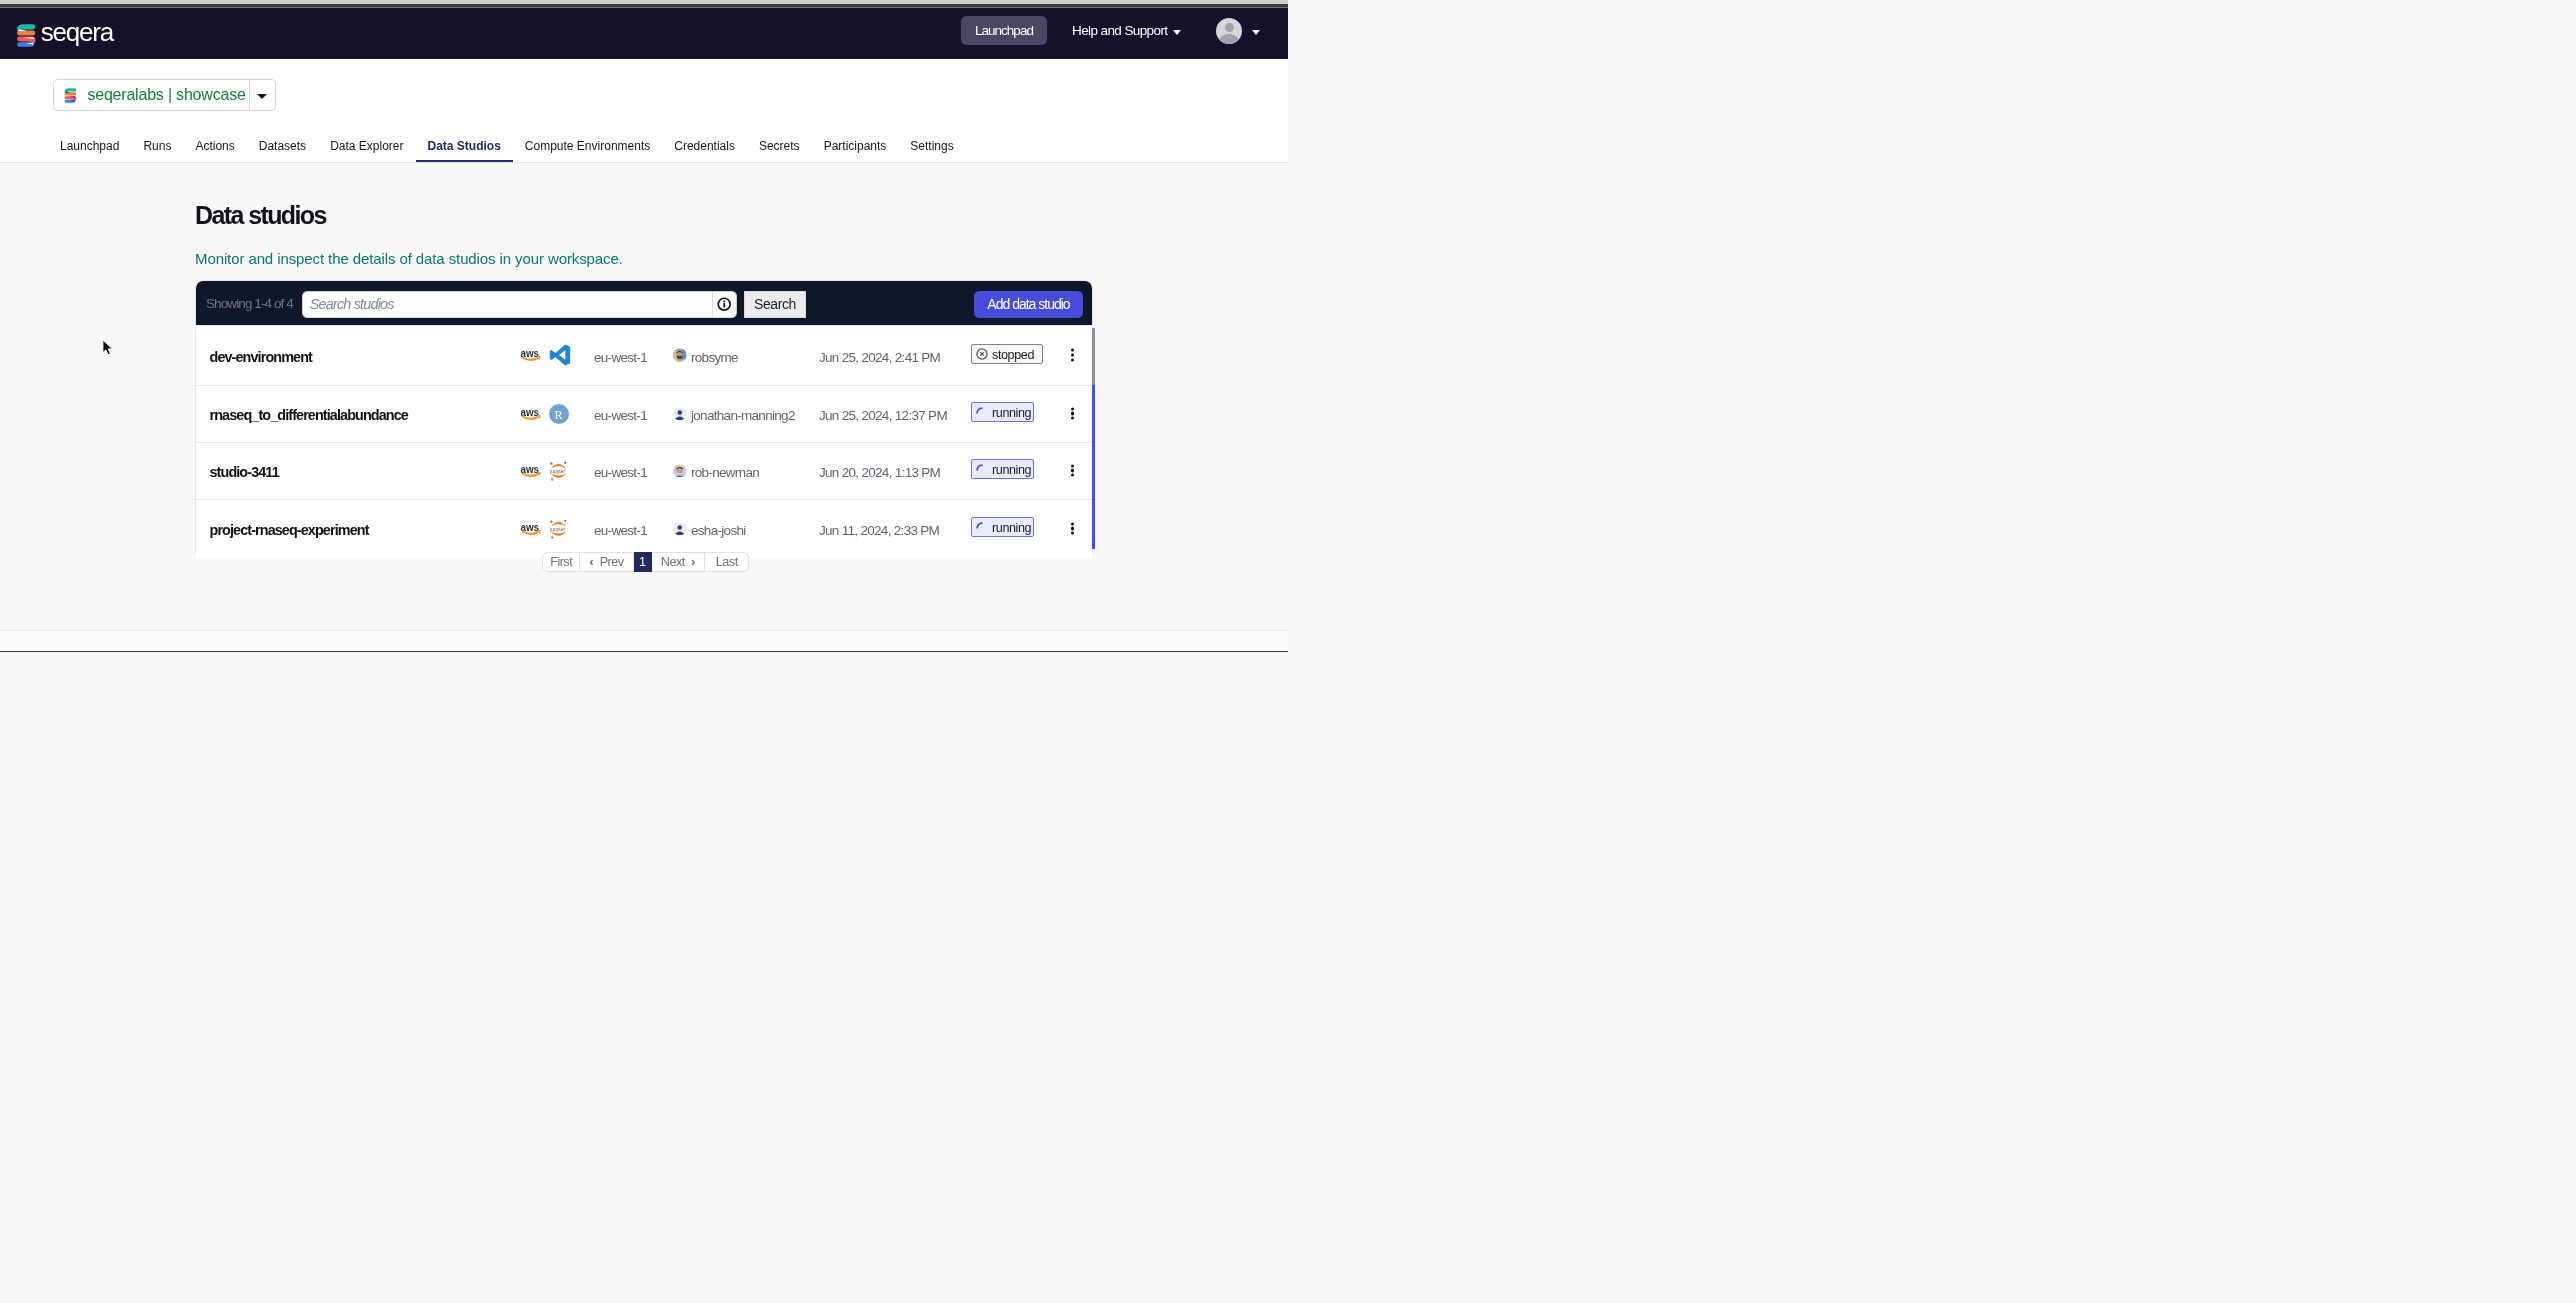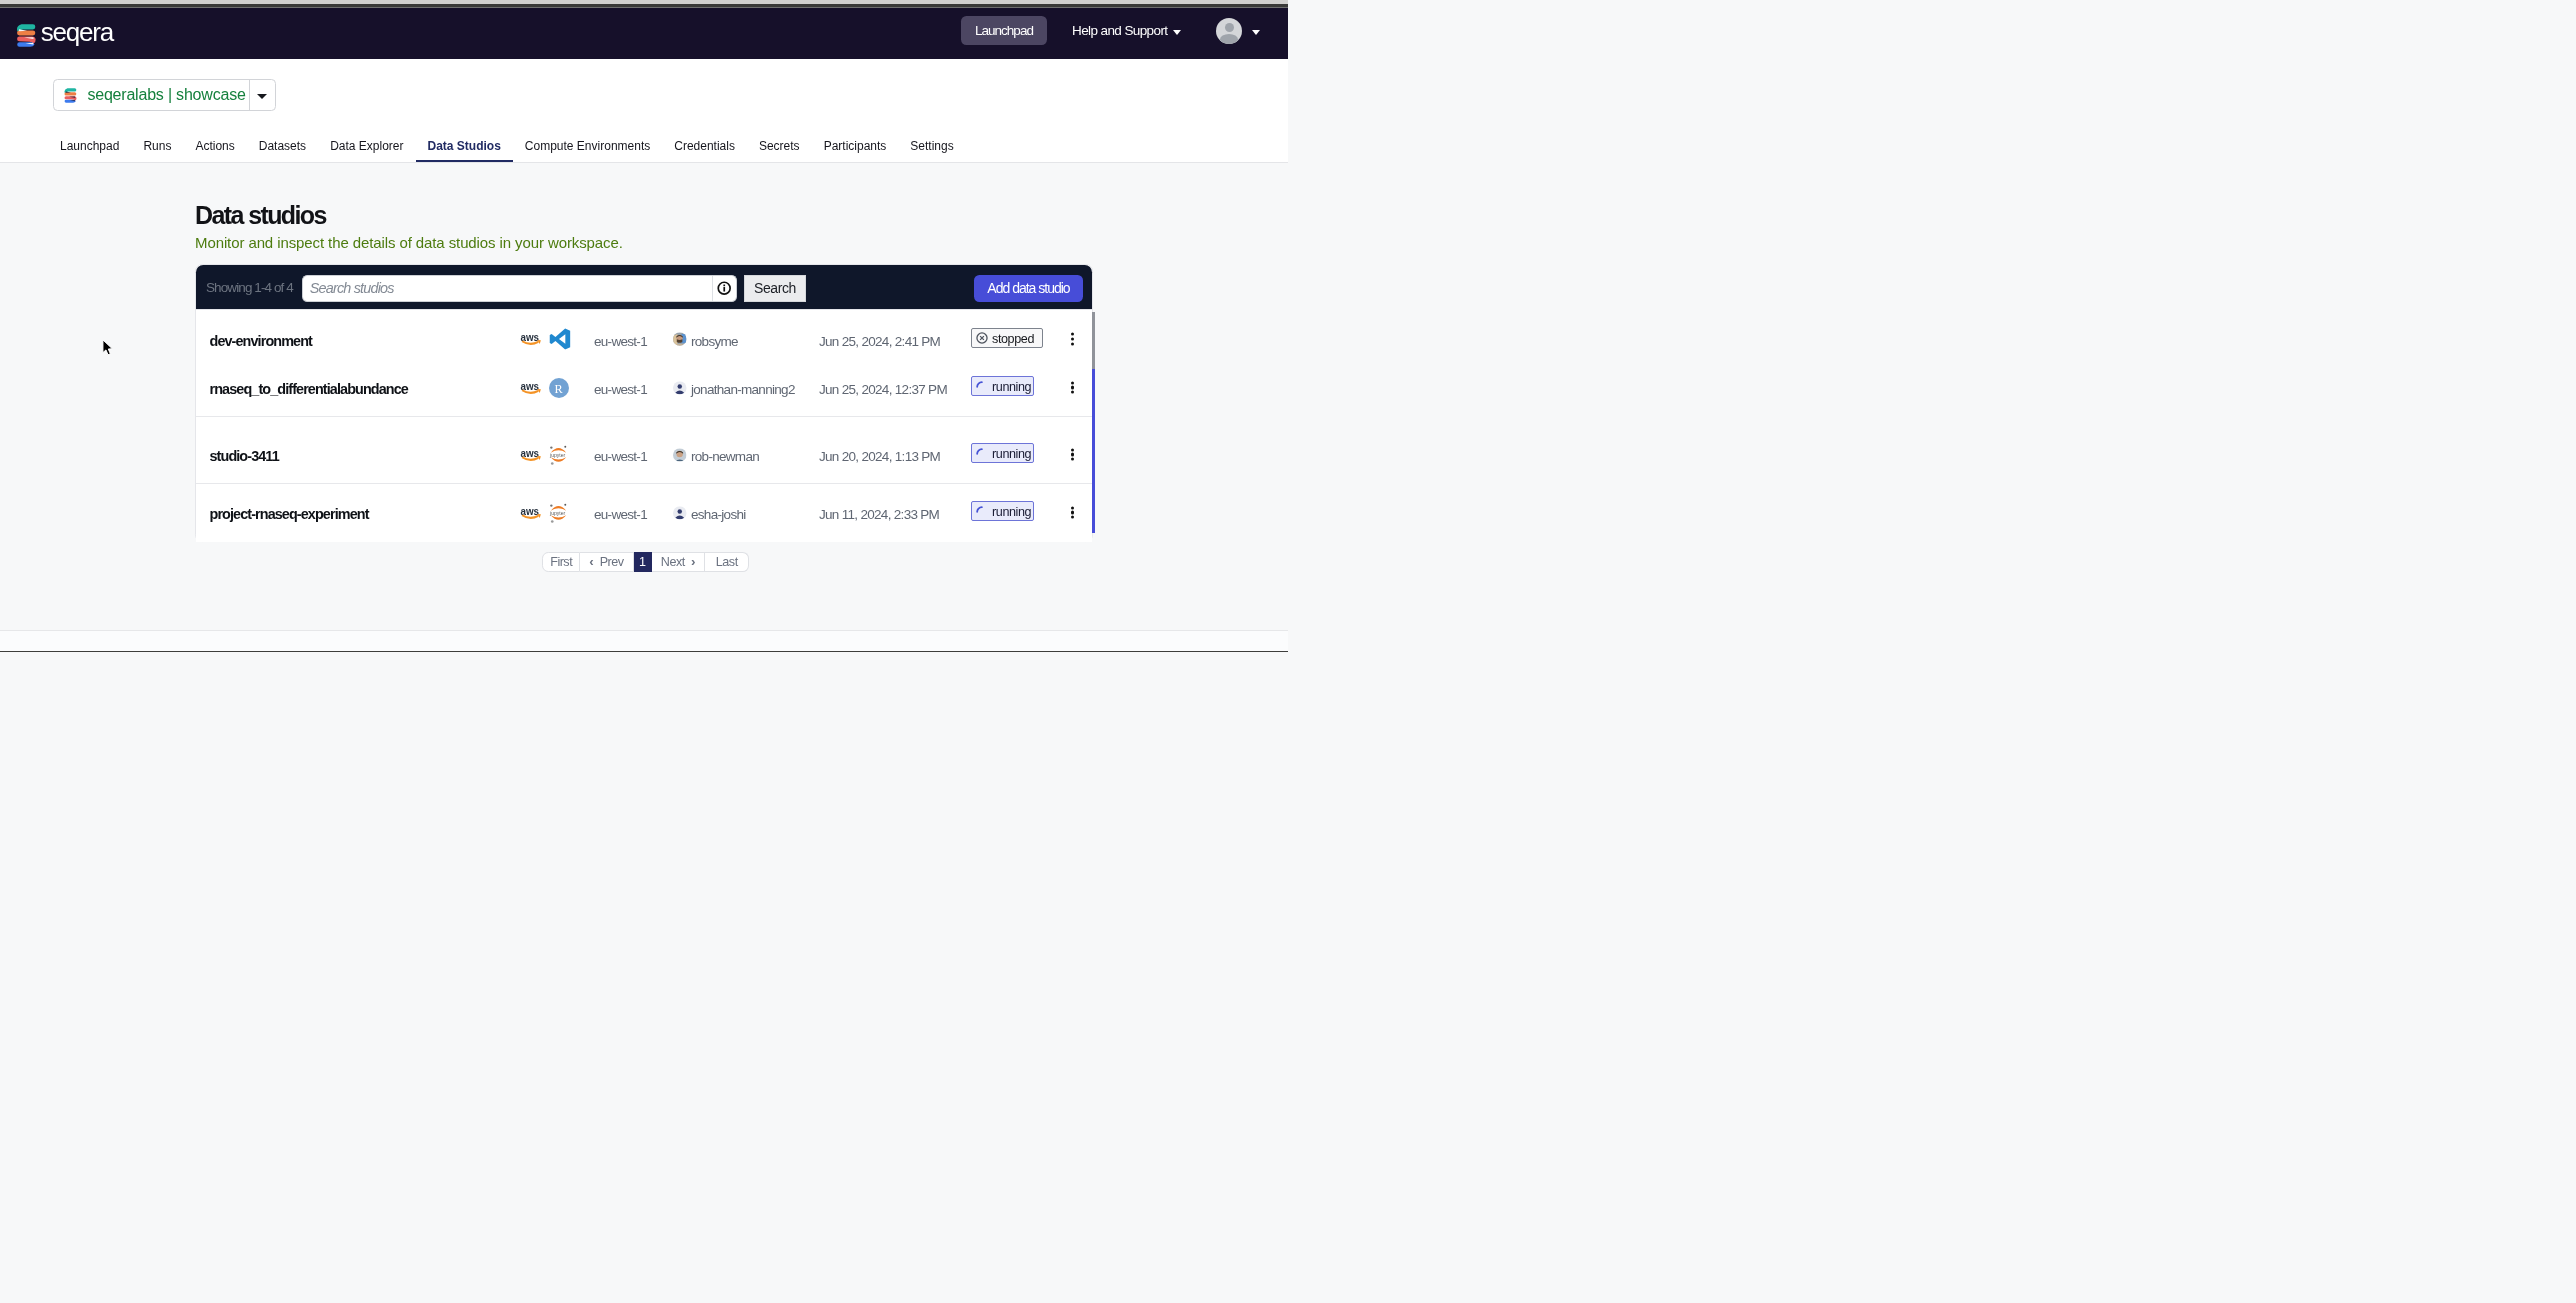--- a/index.html
+++ b/index.html
@@ -23,21 +23,21 @@
 .wsbox .txt { font-size:16px; letter-spacing:-0.2px; color:#15803d; margin-left:10.8px; }
 .wsbox .sep { position:absolute; right:25.6px; top:0; width:0.9px; height:100%; background:#d2d4d8; }
 .wsbox .car { position:absolute; right:8px; top:13.5px; width:0; height:0; border-left:5px solid transparent; border-right:5px solid transparent; border-top:5.8px solid #16181d; }
 .tabs { position:absolute; left:48px; bottom:0; display:flex; }
 .tab { font-size:12px; color:#16161d; padding:0 12px; height:33px; display:flex; align-items:center; position:relative; }
 .tab.active { color:#212b63; font-weight:700; }
 .tab.active::after { content:""; position:absolute; left:0; right:0; bottom:0; height:2.2px; background:#212b63; }
 .main { position:absolute; left:0; top:162px; width:1288px; height:468px; }
 .container { width:898px; margin:0 auto; position:relative; }
 h1 { font-size:25px; font-weight:700; color:#121317; padding-top:39px; letter-spacing:-1.6px; }
-.sub { font-size:15px; color:#4d7c0f; margin-top:4px; letter-spacing:-0.1px; }
+.sub { font-size:15px; color:#0f766e; margin-top:20px; letter-spacing:-0.1px; }
 .card { position:relative; margin-top:12.6px; background:#fff; border:0.9px solid #e5e6ea; border-radius:7.2px; height:278px; }
 .card-head { height:45px; background:#0f172a; border-bottom:0.9px solid #e5e6ea; border-radius:7.2px 7.2px 0 0; position:relative; }
 .showing { position:absolute; left:10px; top:15.7px; font-size:13.5px; letter-spacing:-0.9px; color:#6d7480; }
 .sgroup { position:absolute; left:106px; top:10px; height:27px; display:flex; }
 .sinput { width:410px; height:27px; border:0.9px solid #cdd0d5; border-right:none; border-radius:5.4px 0 0 5.4px; background:#fff; font-style:italic; color:#838a94; font-size:14.4px; letter-spacing:-0.8px; padding-left:6.7px; display:flex; align-items:center; }
 .saddon { width:25px; height:27px; border:0.9px solid #cdd0d5; border-left:none; border-radius:0 5.4px 5.4px 0; background:#fff; display:flex; align-items:center; justify-content:center; position:relative; }
 .saddon::before { content:""; position:absolute; left:0; top:0; bottom:0; width:0.9px; background:#dde0e4; }
 .btn-search { position:absolute; left:548px; top:10px; width:62px; height:27px; background:#ebecee; border:0.9px solid #d5d7db; border-radius:0; font-size:14px; letter-spacing:-0.4px; color:#1b1e24; display:flex; align-items:center; justify-content:center; }
 .btn-add { position:absolute; right:9px; top:10px; width:109px; height:27px; background:#474dd8; border-radius:5.4px; color:#fff; font-size:14px; letter-spacing:-1px; display:flex; align-items:center; justify-content:center; }
 .rname { font-size:14.4px; font-weight:700; color:#0f1217; letter-spacing:-0.9px; }
@@ -195,21 +195,21 @@
             </div>
           </div>
         <div class="cell" style="left:875px;">
             <div class="kebab">
               <i></i>
               <i></i>
               <i></i>
             </div>
           </div>
       </div>
-      <div class="trow" style="top:95px; height:57px;">
+      <div class="trow" style="top:105px; height:57px;">
         <div class="cell txt2" style="left:13.5px;">
             <span class="rname">rnaseq_to_differentialabundance</span>
           </div>
         <div class="cell" style="left:324px;">
             <svg width="23" height="16" viewBox="0 0 26 18">
               <text x="0.5" y="11" font-family="Liberation Sans" font-weight="bold" font-size="13" textLength="21" lengthAdjust="spacingAndGlyphs" fill="#28323f">aws</text>
               <path d="M1.8 12.4 Q11.5 18.6 21.2 13.2 L20 11.2 Q11.5 15.4 3 10.6 Z" fill="#f49325"></path>
               <path d="M19.4 10.2 L23.6 10.4 L22.3 14.6 Z" fill="#f49325"></path>
             </svg>
           </div>

